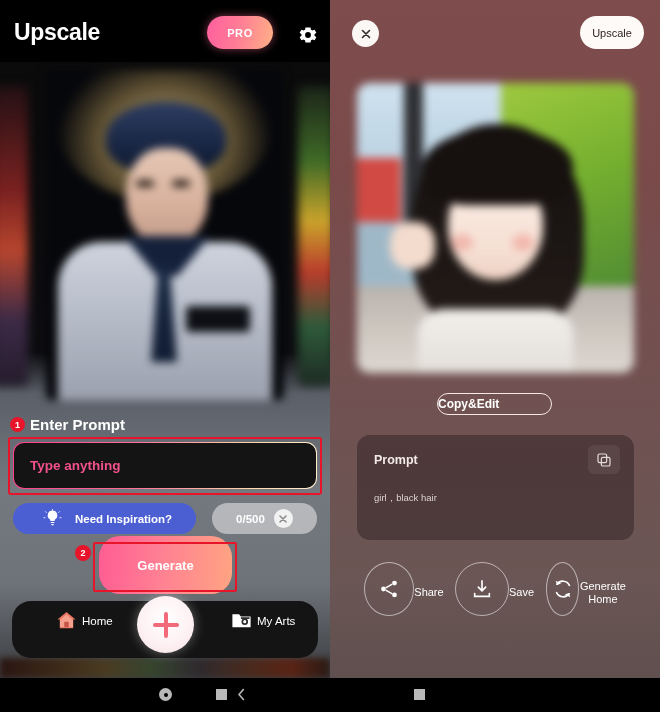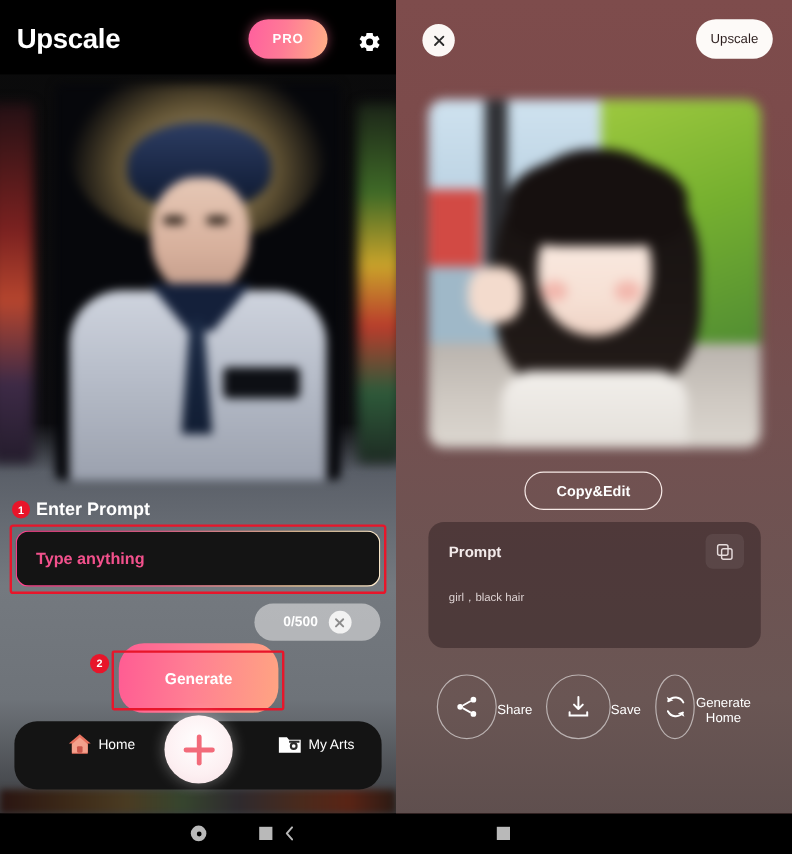--- a/index.html
+++ b/index.html
@@ -265,23 +265,23 @@
     position:absolute; left:12%; top:48%; width:16%; height:16%;
     border-radius:42%; background:#f3dbcd;
   }
   .gi-shirt {
     position:absolute; left:22%; top:78%; width:56%; height:24%;
     border-radius:26px 26px 0 0;
     background:linear-gradient(180deg,#f2efeb 0%,#e2ded8 100%);
   }
 
   .copyedit-btn {
-    position:absolute; left:107px; top:393px; width:115px; height:32px;
+    position:absolute; left:107px; top:393px; width:115px; height:22px;
     border-radius:17px; border:1.6px solid #f6e9e6; background:transparent;
-    display:flex; align-items:center; justify-content:center;
+    display:flex; align-items:center; 
   }
   .copyedit-btn span { color:#fff; font-size:12px; font-weight:bold; }
 
   .prompt-card {
     position:absolute; left:27px; top:435px; width:277px; height:105px;
     border-radius:13px; background:rgba(52,36,38,.55);
   }
   .pc-title {
     position:absolute; left:17px; top:18px; color:#f3eaea; font-size:12.5px; font-weight:bold;
   }
@@ -364,20 +364,33 @@
     <div class="prompt-label-row">
       <div class="step-badge">1</div>
       <div class="prompt-label">Enter Prompt</div>
     </div>
 
     <div class="prompt-input">
       <span>Type anything</span>
     </div>
     <div class="annot-box-1"></div>
 
+    <div class="inspire-btn">
+      <svg class="bulb-ico" viewBox="0 0 24 24">
+        <path fill="#ffffff" d="M12 2a6 6 0 00-3.5 10.9c.5.4.8 1 .8 1.6v.5h5.4v-.5c0-.6.3-1.2.8-1.6A6 6 0 0012 2zm-2.3 14.5h4.6v1.2H9.7zm.6 2.6h3.4a1.7 1.7 0 01-3.4 0z"></path>
+        <g stroke="#ffffff" stroke-width="1.1" stroke-linecap="round">
+          <line x1="12" y1="0.4" x2="12" y2="1.6"></line>
+          <line x1="3.2" y1="3.4" x2="4.2" y2="4.4"></line>
+          <line x1="20.8" y1="3.4" x2="19.8" y2="4.4"></line>
+          <line x1="1.2" y1="11" x2="2.6" y2="11"></line>
+          <line x1="22.8" y1="11" x2="21.4" y2="11"></line>
+        </g>
+      </svg>
+      <span>Need Inspiration?</span>
+    </div>
 
     <div class="counter-pill">
       <span class="cnt">0/500</span>
       <span class="clear-x">
         <svg viewBox="0 0 24 24" width="12" height="12">
           <path stroke="#8c8c8c" stroke-width="3.2" stroke-linecap="round" d="M6 6l12 12M18 6L6 18"></path>
         </svg>
       </span>
     </div>
 

